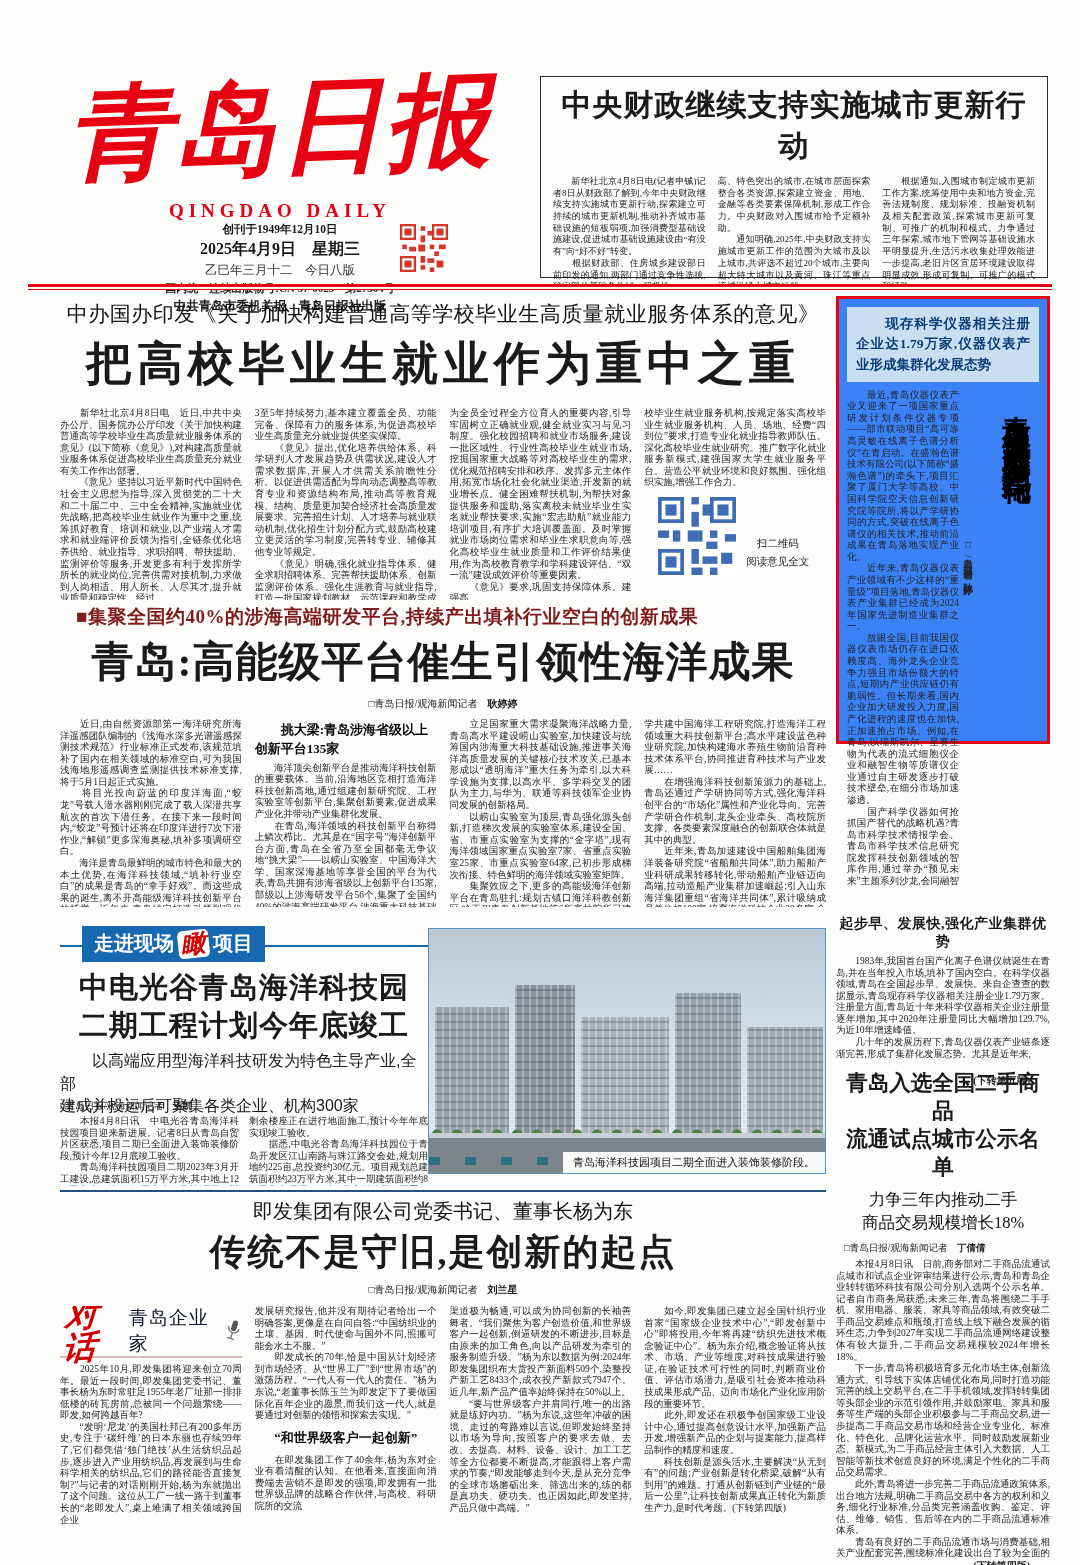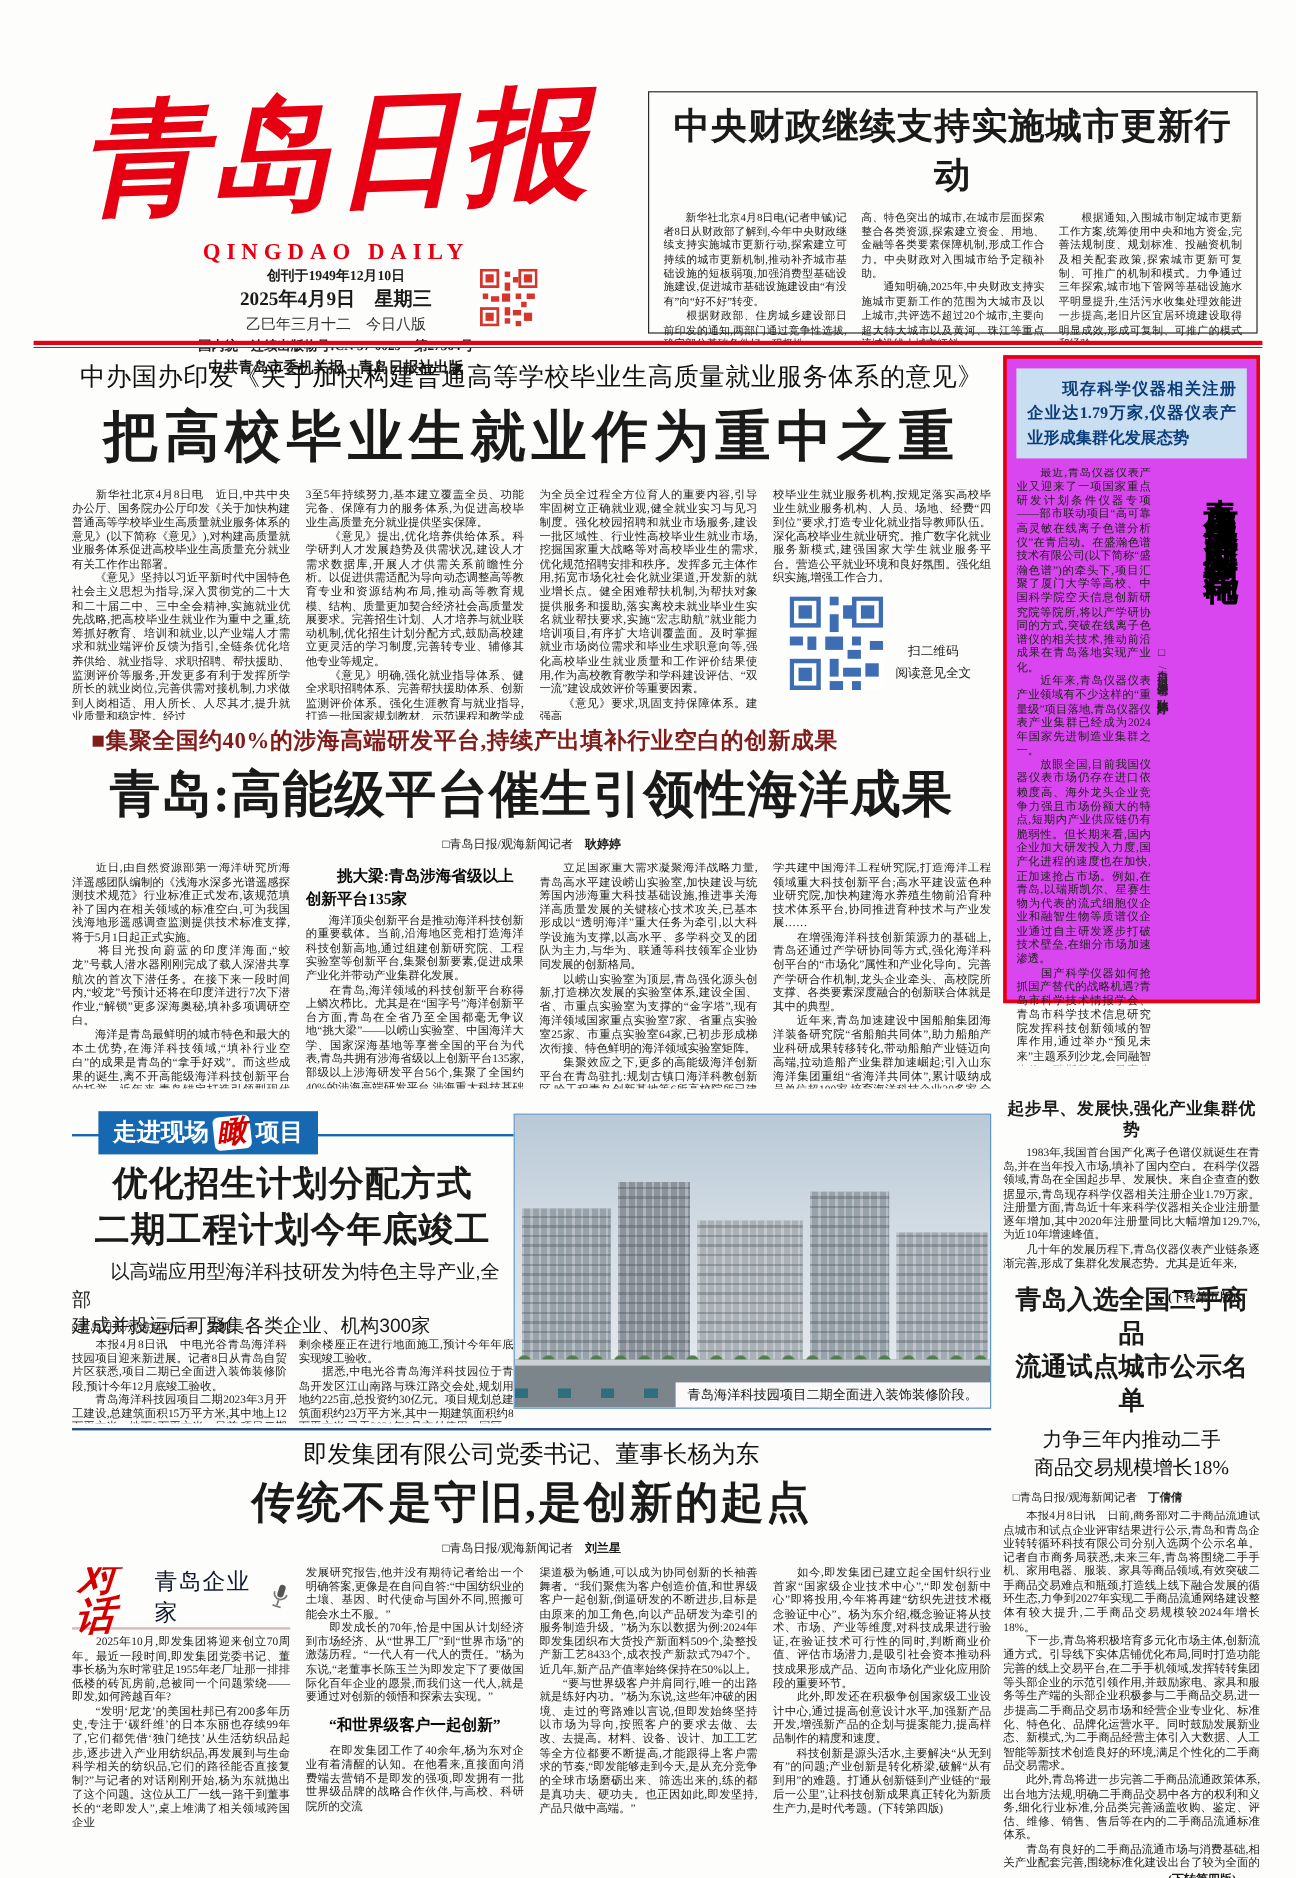--- a/index.html
+++ b/index.html
@@ -45,22 +45,22 @@
   
   .emp{ position:absolute; left:60px; top:300px; width:766px; }
   .emp-kicker{ text-align:center; font-size:21px; color:#111; letter-spacing:.5px; }
   .emp-head{ text-align:center; font-size:46px; font-weight:900; letter-spacing:5px; margin-top:5px; }
   .emp-cols{ display:flex; gap:13px; margin-top:13px; height:192px; }
   .emp-col{ flex:1; }
   .emp-qr-row{ display:flex; align-items:flex-end; gap:10px; margin-top:8px; padding-left:14px;}
   .emp-qr-cap{ font-size:10.5px; line-height:1.7; text-align:center; padding-bottom:4px;}
 
   
-  .instr-box{ position:absolute; left:836px; top:296px; width:214px; height:540px;
-    border:3px solid #e60012; background:#d946ef; padding:8px; }
+  .instr-box{ position:absolute; left:836px; top:296px; width:214px; height:448px;
+    border:3px solid #e60012; background:#3b82f6; padding:8px; }
   .instr-highlight{ background:#c9dff1; color:#0c3d7a; font-weight:bold; font-size:13.5px;
     line-height:1.5; padding:7px 9px; text-align:justify; }
   .instr-flex{ display:flex; margin-top:8px; height:498px; }
   .instr-body{ width:112px; }
   .instr-headwrap{ flex:1; position:relative; }
   .instr-vhead{ position:absolute; top:2px; right:2px; height:100%;
     writing-mode:vertical-rl; font-size:29px; font-weight:900; letter-spacing:4px; color:#000;}
   .instr-vbyline{ position:absolute; left:2px; top:150px; height:340px;
     writing-mode:vertical-rl; font-size:9.5px; color:#222; letter-spacing:1px;}
   .instr-tail{ position:absolute; left:836px; top:915px; width:214px; }
@@ -287,21 +287,21 @@
     </div>
   </div>
 
   <div class="park">
     <div class="park-line"></div>
     <div class="park-banner">
       <span>走进现场</span>
       <span class="park-glyph">瞰</span>
       <span>项目</span>
     </div>
-    <div class="park-head pre">优化招生计划分配方式
+    <div class="park-head pre">中电光谷青岛海洋科技园
 二期工程计划今年底竣工</div>
     <div class="park-sub pre">　　以高端应用型海洋科技研发为特色主导产业,全部
 建成并投运后可聚集各类企业、机构300家</div>
     <div class="park-byline"><span>□青岛日报/观海新闻记者</span>　<b class="rep">王凯</b></div>
     <div class="park-cols">
       <div class="park-col body-txt just pre clip">　　本报4月8日讯　中电光谷青岛海洋科技园项目迎来新进展。记者8日从青岛自贸片区获悉,项目二期已全面进入装饰装修阶段,预计今年12月底竣工验收。
 　　青岛海洋科技园项目二期2023年3月开工建设,总建筑面积15万平方米,其中地上12万平方米、地下3万平方米。目前,项目二期已全面进入装饰装修阶段,其中T3~T8#楼正在开展幕墙及室外景观施工,</div>
       <div class="park-col body-txt just pre clip">剩余楼座正在进行地面施工,预计今年年底实现竣工验收。
 　　据悉,中电光谷青岛海洋科技园位于青岛开发区江山南路与珠江路交会处,规划用地约225亩,总投资约30亿元。项目规划总建筑面积约23万平方米,其中一期建筑面积约8万平方米,已于2021年8月交付使用。园区一期自投用以来,(下转第四版)</div>
     </div>

